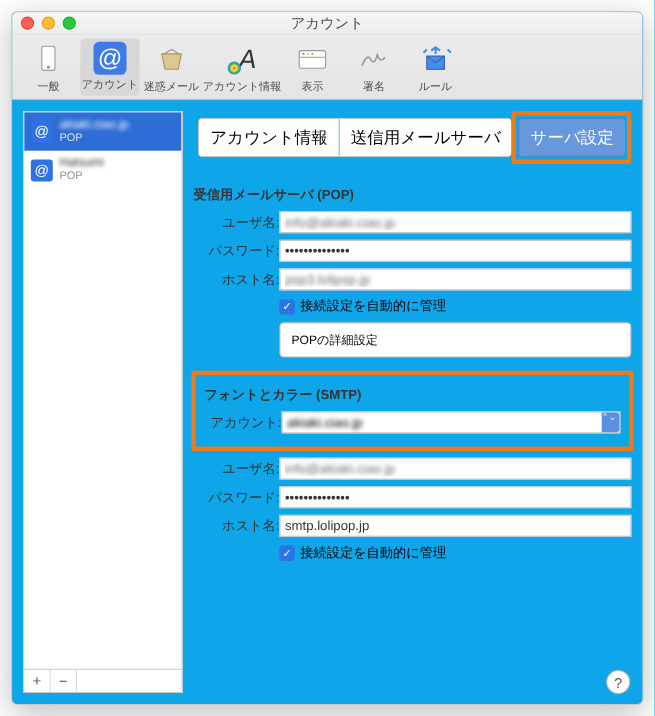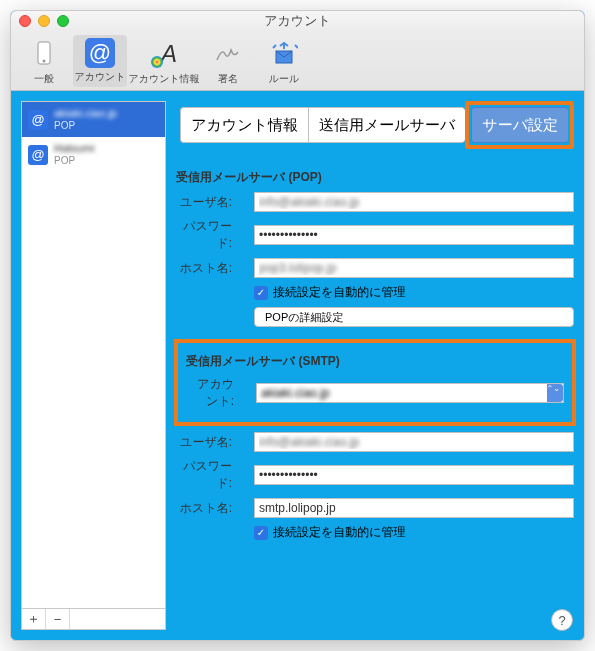--- a/index.html
+++ b/index.html
@@ -40,31 +40,31 @@
     .segbtn { height: 36px; padding: 0 10px; font-size: 15px; background: #fff; border: 1px solid #c0c0c0; display: flex; align-items: center; cursor: default; }
     .segbtn:first-of-type { border-radius: 4px 0 0 4px; border-right: none; }
     .segbtn:nth-of-type(2) { border-right: none; }
     .segbtn.active { background: #6898dc; color: #fff; border-color: #4e7fc9; }
     .segbtn:last-of-type { border-radius: 0 4px 4px 0; }
     .hl-box { border: 4px solid #ed7a1c; padding: 2px; border-radius: 2px; }
     .hl-box2 { border: 4px solid #ed7a1c; padding: 6px 8px; margin: 2px -2px 6px; }
     
     .section-title { font-size: 12px; font-weight: 600; color: #333; margin: 4px 0 6px; }
     .row { display: flex; align-items: center; margin-bottom: 6px; font-size: 12px; }
-    .rlabel { width: 78px; text-align: right; padding-right: 22px; color: #333; }
+    .rlabel { width: 78px; text-align: right; padding-right: 0; color: #333; }
     .rfield { flex: 1; }
     .input { width: 100%; height: 20px; border: 1px solid #c0c0c0; background: #fff; padding: 0 4px; font-size: 12px; color: #333; }
     .input.blur { color: transparent; text-shadow: 0 0 4px rgba(0,0,0,0.6); }
     .select { width: 100%; height: 20px; border: 1px solid #c0c0c0; background: #fff; padding: 0 4px; font-size: 12px; position: relative; display: flex; align-items: center; }
     .select::after { content: ""; position: absolute; right: 0; top: 0; width: 16px; height: 100%; background: #5a8fe6; border-radius: 0 3px 3px 0; }
     .select::before { content: "⌃⌄"; position: absolute; right: 3px; top: 0; color: #fff; font-size: 8px; line-height: 10px; z-index: 1; white-space: pre; }
     .select .sv { filter: blur(2px); }
     .check { display: flex; align-items: center; gap: 5px; margin-left: 78px; margin-bottom: 6px; font-size: 12px; }
     .cb { width: 14px; height: 14px; background: #2b74e3; border-radius: 3px; display: flex; align-items: center; justify-content: center; color: #fff; font-size: 10px; }
-    .minibtn { height: 20px; padding: 0 10px; font-size: 11px; background: #fff; border: 1px solid #c0c0c0; border-radius: 4px; margin-left: 78px; margin-bottom: 10px; display: inline-flex; align-items: center; cursor: default; }
+    .minibtn { height: 32px; padding: 0 10px; font-size: 11px; background: #fff; border: 1px solid #c0c0c0; border-radius: 4px; margin-left: 78px; margin-bottom: 10px; display: inline-flex; align-items: center; cursor: default; }
     
     .help { position: absolute; right: 22px; bottom: 20px; width: 22px; height: 22px; border: 1px solid #b6b6b6; border-radius: 50%; background: #fff; display: flex; align-items: center; justify-content: center; font-size: 13px; color: #555; cursor: default; }
   </style>
 </head>
 <body>
 
 <div class="window">
 
   <div class="titlebar">
     <div class="traffic">
@@ -81,37 +81,58 @@
         <svg width="24" height="28" viewBox="0 0 24 28">
             <rect x="6" y="2" width="12" height="22" rx="2" fill="#fff" stroke="#9a9a9a"></rect>
             <circle cx="12" cy="21" r="1.5" fill="#9a9a9a"></circle>
           </svg>
       </div>
       <div class="tblabel">一般</div>
     </div>
     <div class="tbitem active">
       <div class="tbicon" style="background:#3d7ce6;border-radius:5px;color:#fff;width:30px;height:30px;">@</div>
       <div class="tblabel">アカウント</div>
+    </div>
+    <div class="tbitem">
+      <div class="tbicon">
+        <svg width="26" height="26" viewBox="0 0 26 26">
+            <path d="M4 8 h18 l-3 14 h-12 z" fill="#d9c88f" stroke="#a89860"></path>
+            <path d="M6 8 l7-4 7 4" fill="none" stroke="#a89860"></path>
+          </svg>
+      </div>
+      <div class="tblabel">迷惑メール</div>
     </div>
     <div class="tbitem" style="width:70px;">
       <div class="tbicon">
         <svg width="30" height="28" viewBox="0 0 30 28">
             <text x="12" y="22" font-size="24" font-style="italic" font-family="serif" fill="#333">A</text>
             <circle cx="8" cy="22" r="6" fill="url(#g)"></circle>
             <defs>
               <radialGradient id="g">
                 <stop offset="0" stop-color="#ff5252"></stop>
                 <stop offset="0.4" stop-color="#ffeb3b"></stop>
                 <stop offset="0.7" stop-color="#4caf50"></stop>
                 <stop offset="1" stop-color="#2196f3"></stop>
               </radialGradient>
             </defs>
           </svg>
       </div>
       <div class="tblabel">アカウント情報</div>
+    </div>
+    <div class="tbitem">
+      <div class="tbicon">
+        <svg width="28" height="24" viewBox="0 0 28 24">
+            <rect x="2" y="4" width="24" height="16" rx="2" fill="#fff" stroke="#9a9a9a"></rect>
+            <line x1="2" y1="10" x2="26" y2="10" stroke="#9a9a9a"></line>
+            <circle cx="6" cy="7" r="1" fill="#e66"></circle>
+            <circle cx="10" cy="7" r="1" fill="#ec6"></circle>
+            <circle cx="14" cy="7" r="1" fill="#6c6"></circle>
+          </svg>
+      </div>
+      <div class="tblabel">表示</div>
     </div>
     <div class="tbitem">
       <div class="tbicon">
         <svg width="28" height="24" viewBox="0 0 28 24">
             <path d="M3 18 q5-12 8-6 q3 6 6-4 q3 8 7 2" fill="none" stroke="#9a9a9a" stroke-width="1.5"></path>
           </svg>
       </div>
       <div class="tblabel">署名</div>
     </div>
     <div class="tbitem">
@@ -175,21 +196,21 @@
         <div class="rlabel">ホスト名:</div>
         <div class="rfield"><input class="input blur" value="pop3.lolipop.jp" style=""></div>
       </div>
       <div class="check">
         <div class="cb">✓</div>
         <span>接続設定を自動的に管理</span>
       </div>
       <div class="minibtn">POPの詳細設定</div>
 
       <div class="hl-box2">
-        <div class="section-title">受信用メールサーバ (SMTP)</div>
+        <div class="section-title">フォントとカラー (SMTP)</div>
         <div class="row">
           <div class="rlabel" style="width:70px;">アカウント:</div>
           <div class="rfield">
             <div class="select">
               <span class="sv">akiaki.ciao.jp</span>
             </div>
           </div>
         </div>
       </div>
 

